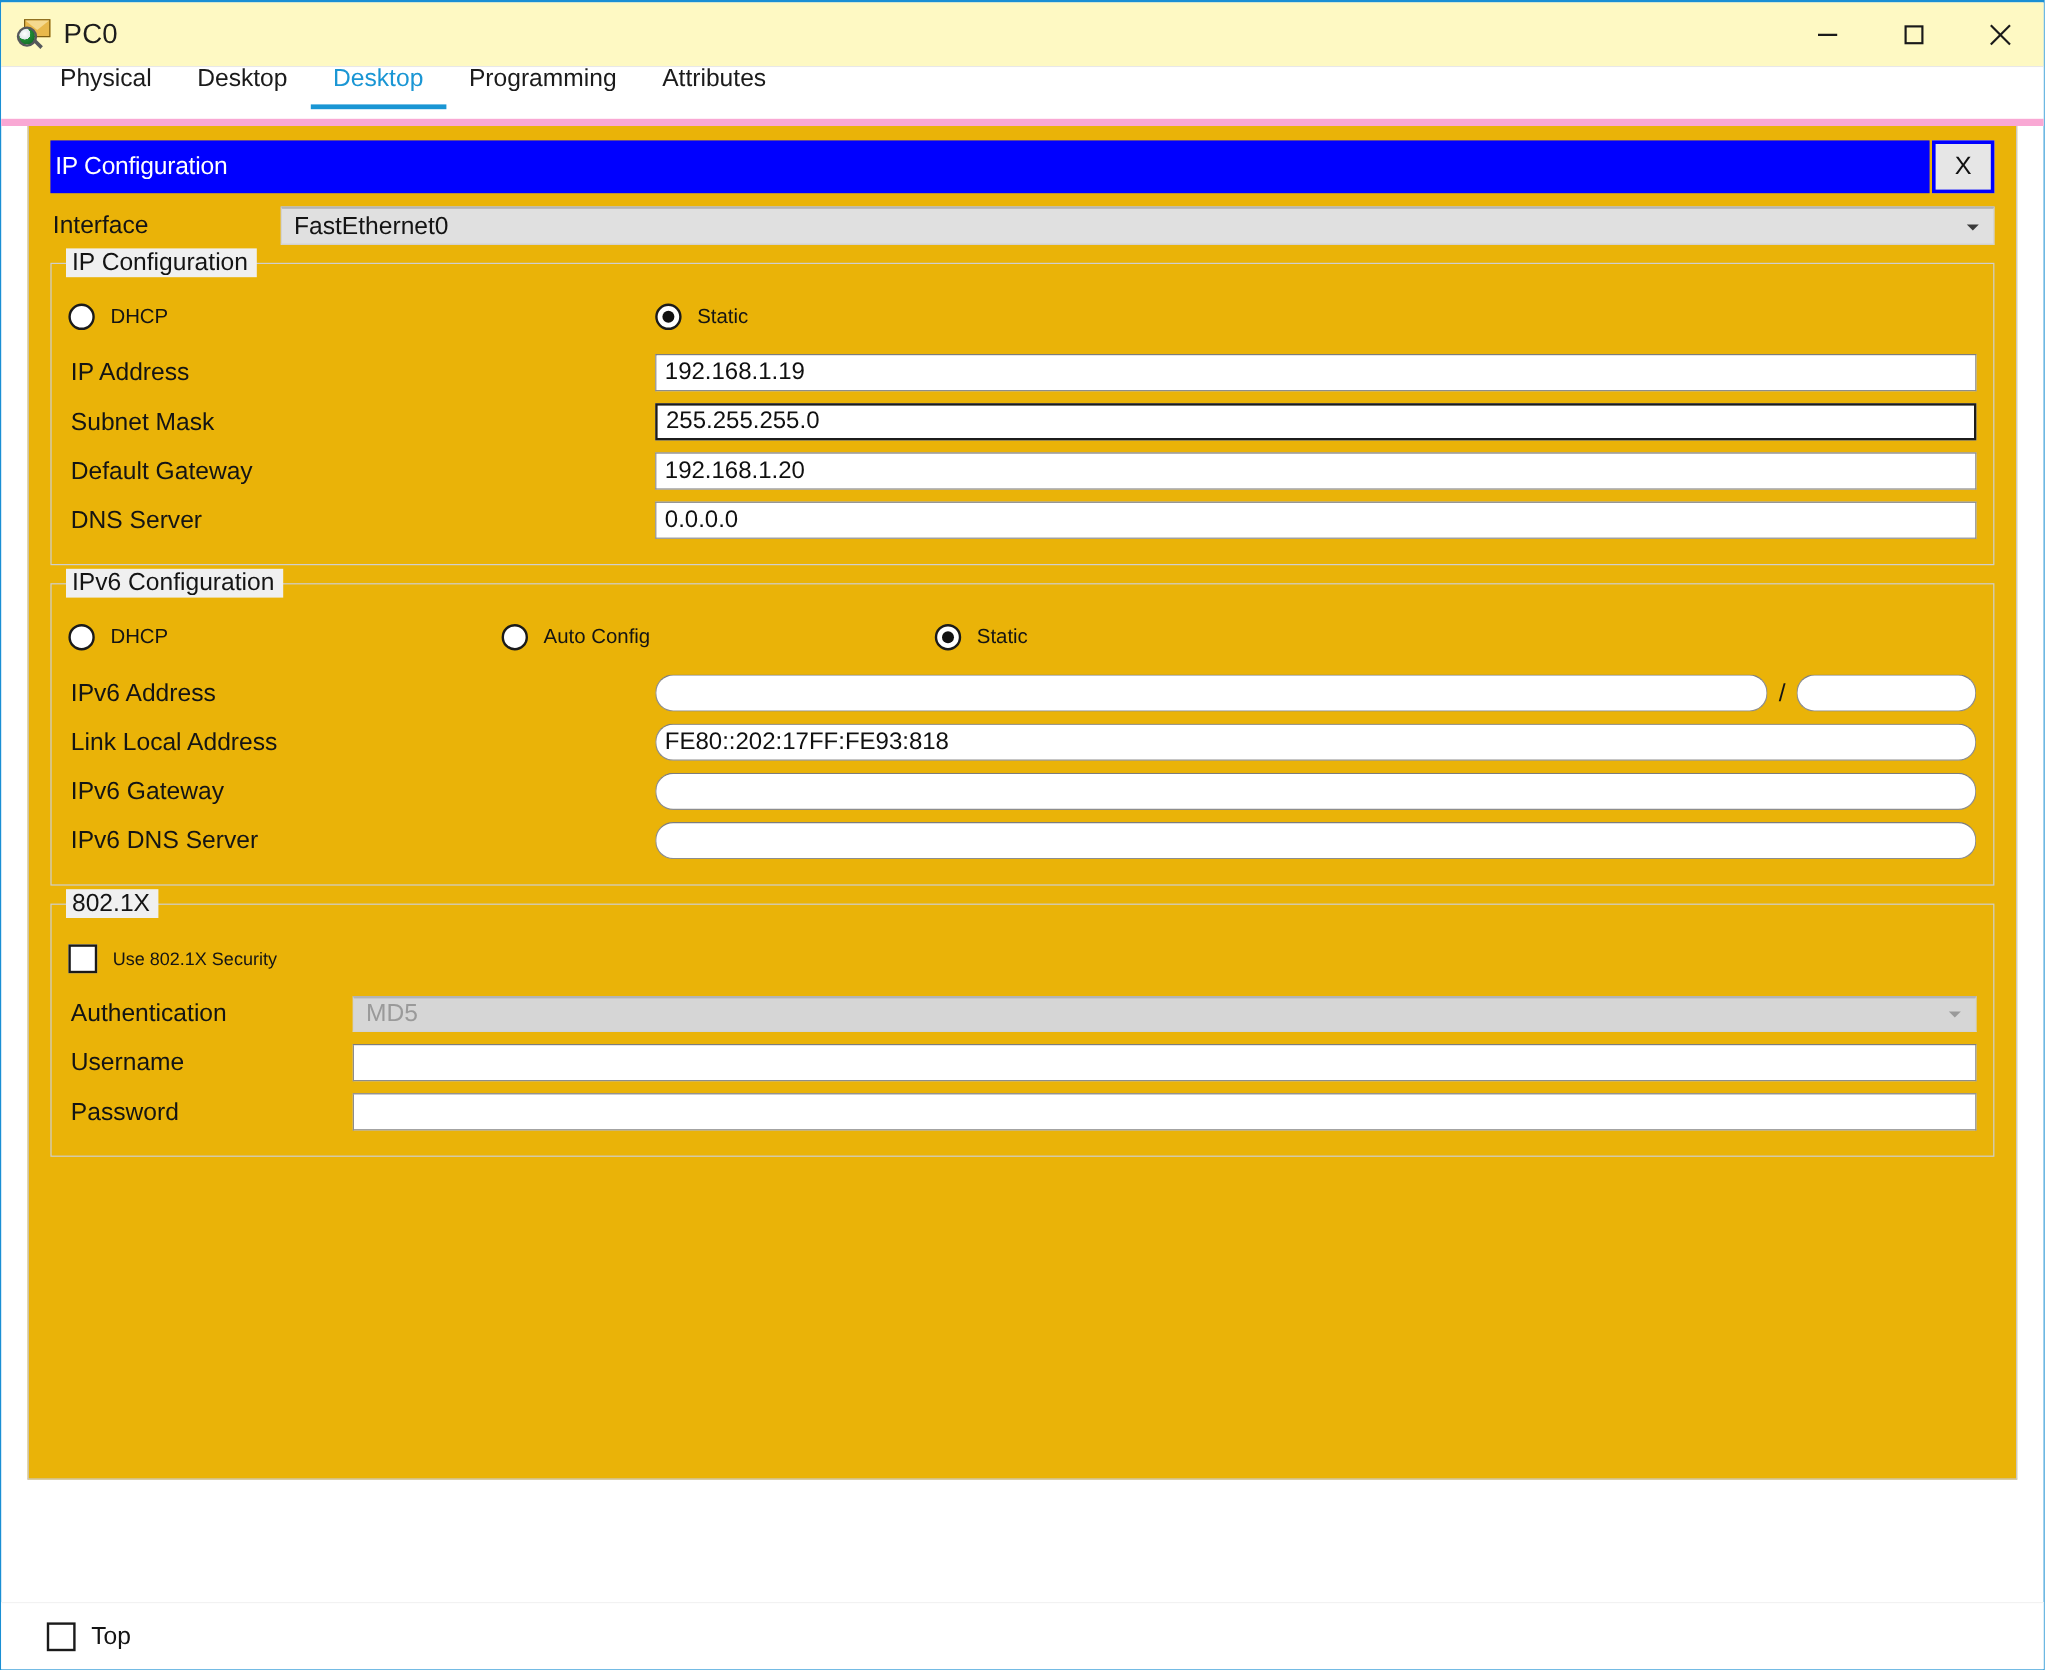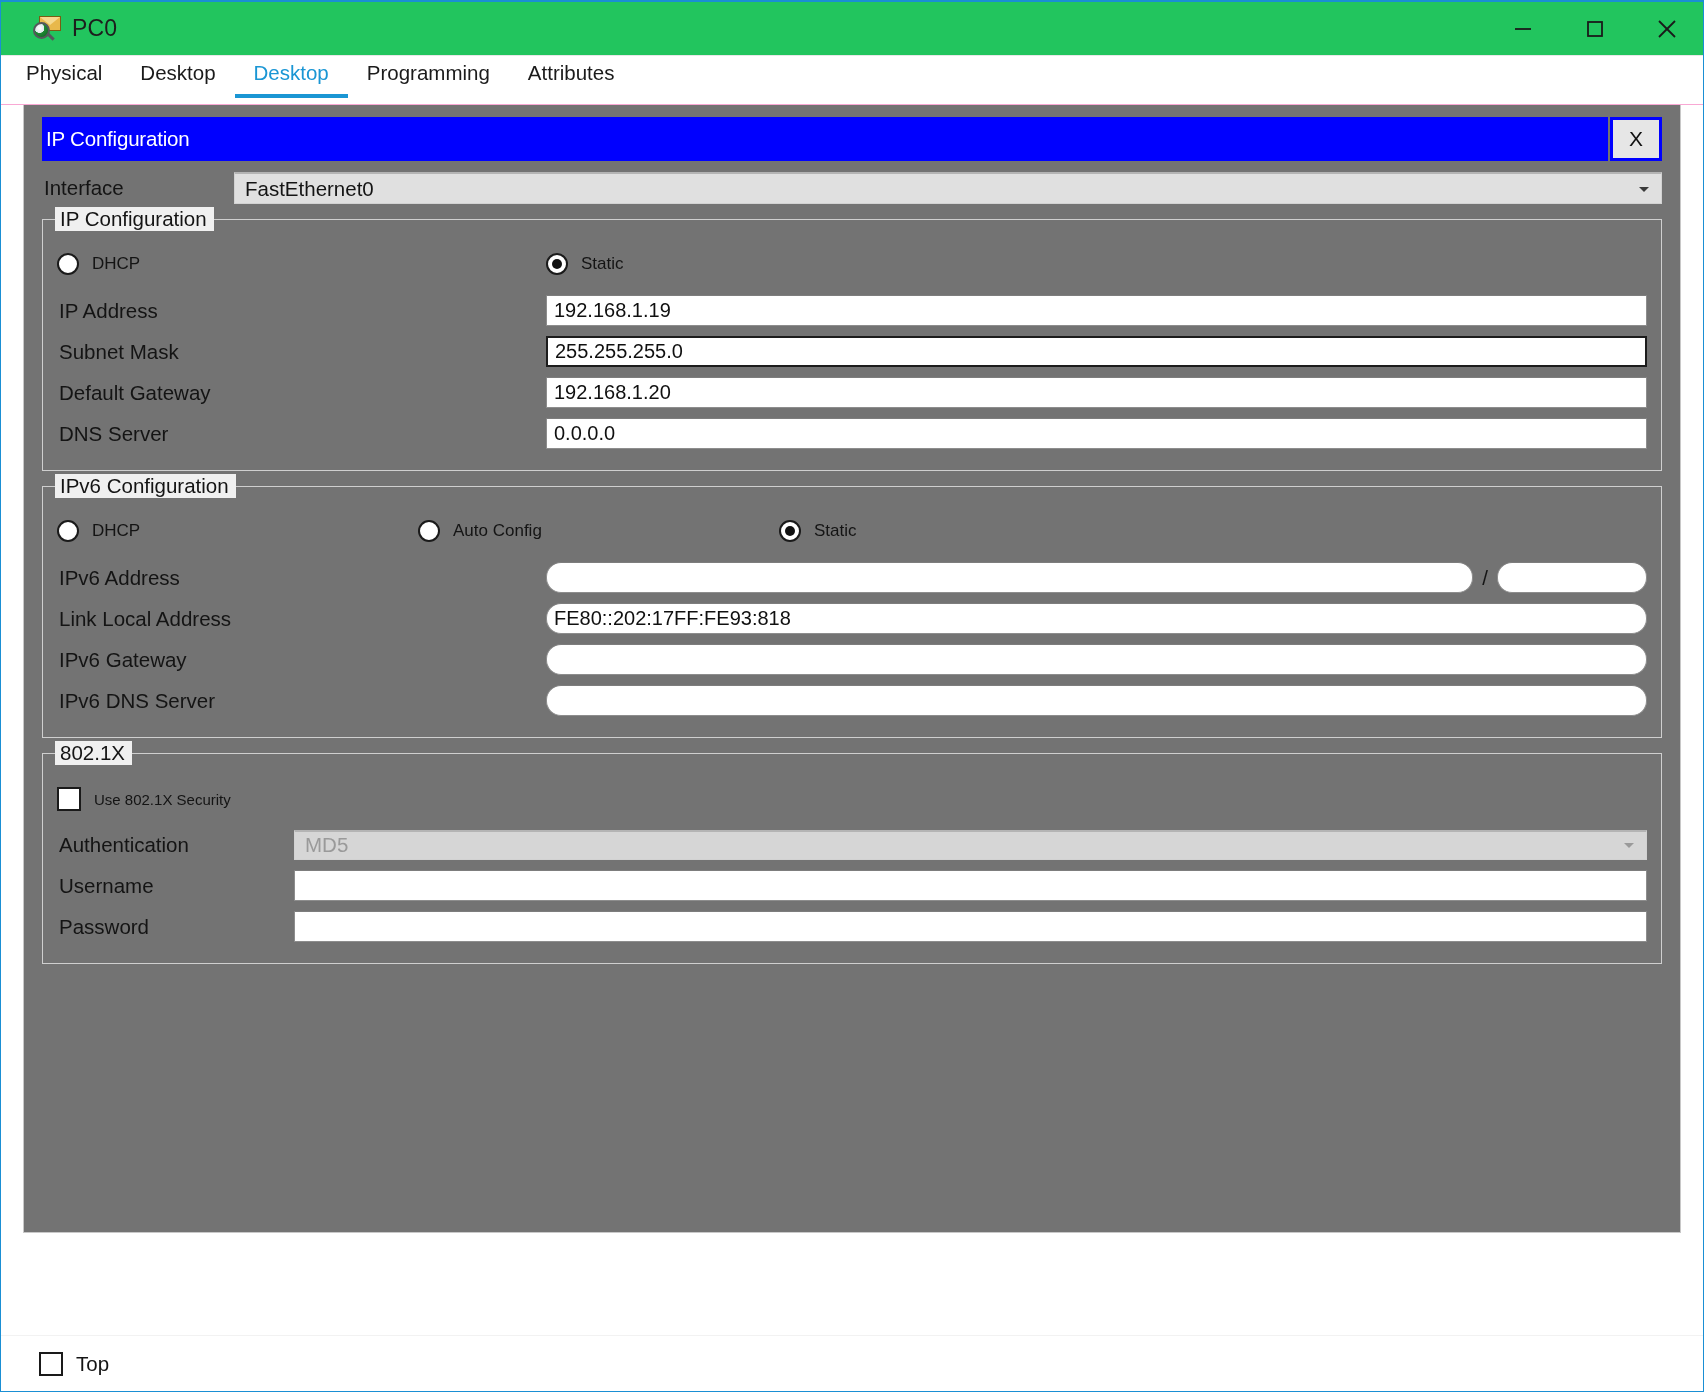--- a/index.html
+++ b/index.html
@@ -17,23 +17,23 @@
     background: #ffffff;
     border: 1px solid #1a8fd4;
     border-top-width: 2px;
   }
 
   
   .titlebar {
     height: 54px;
     display: flex;
     align-items: center;
-    background: #22c55e;
+    background: #fef9c3;
     border-bottom: 1px solid #e8e8e8;
-    padding-left: 31px;
+    padding-left: 12px;
   }
   .app-icon {
     width: 30px; height: 30px;
     position: relative;
     flex: 0 0 auto;
     margin-right: 10px;
   }
   .app-icon .env {
     position: absolute;
     left: 7px; top: 2px;
@@ -83,23 +83,23 @@
     cursor: default;
   }
   .win-btn svg { display: block; }
 
   
   .tabstrip {
     position: relative;
     height: 49px;
     background: #ffffff;
     display: flex;
-    align-items: center;
-    padding-left: 6px;
-    border-bottom: 1px solid #f9a8d4;
+    align-items: flex-start;
+    padding-left: 30px;
+    border-bottom: 6px solid #f9a8d4;
   }
   .tab {
     position: relative;
     padding: 0 19px 13px 19px;
     font-size: 20.5px;
     color: #1b1b1b;
     cursor: default;
     line-height: 1;
     white-space: nowrap;
   }
@@ -116,21 +116,21 @@
     position: absolute;
     left: 655px; right: 0; bottom: 0;
     height: 0;
   }
 
   
   .body-wrap {
     position: relative;
     margin: 0 22px;
     height: 1128px;
-    background: #737373;
+    background: #eab308;
     border: 1px solid #c8c8c8;
     border-top: 0;
   }
 
   .inner {
     position: absolute;
     left: 18px; right: 18px; top: 12px;
   }
 
   

